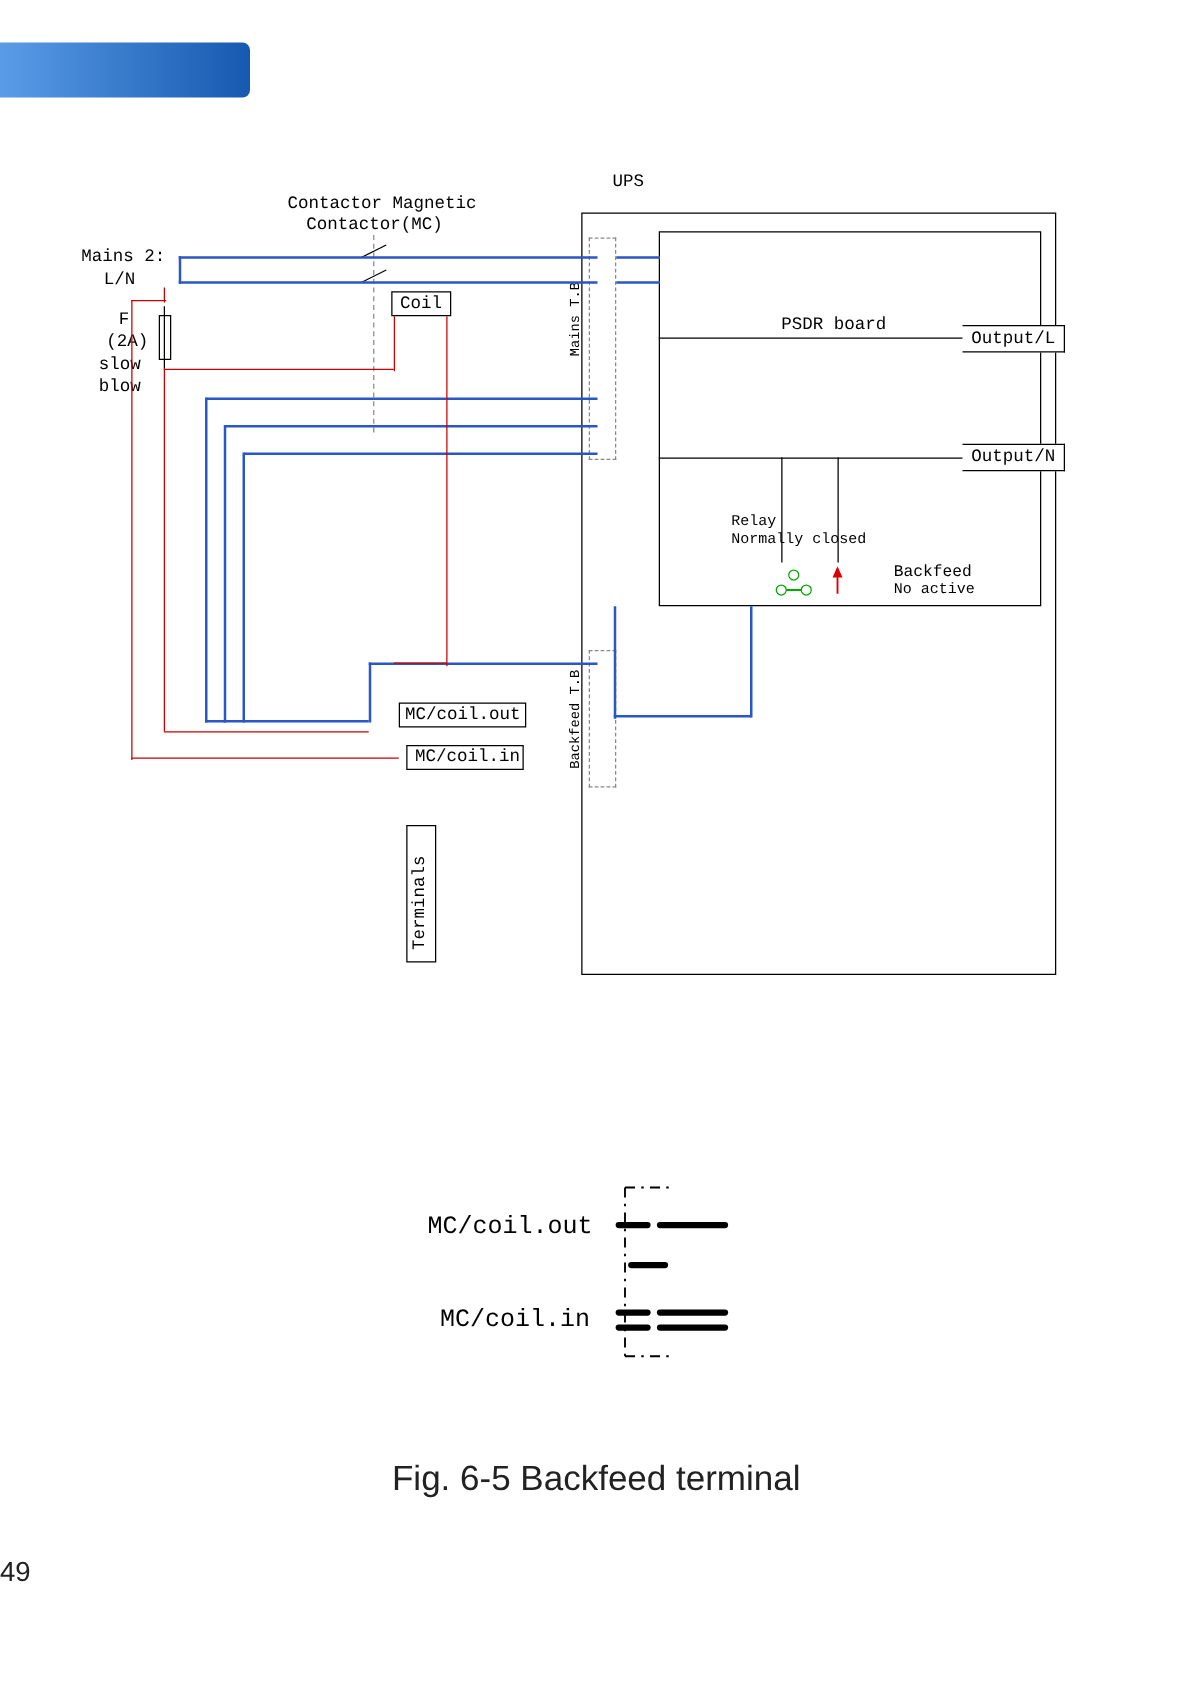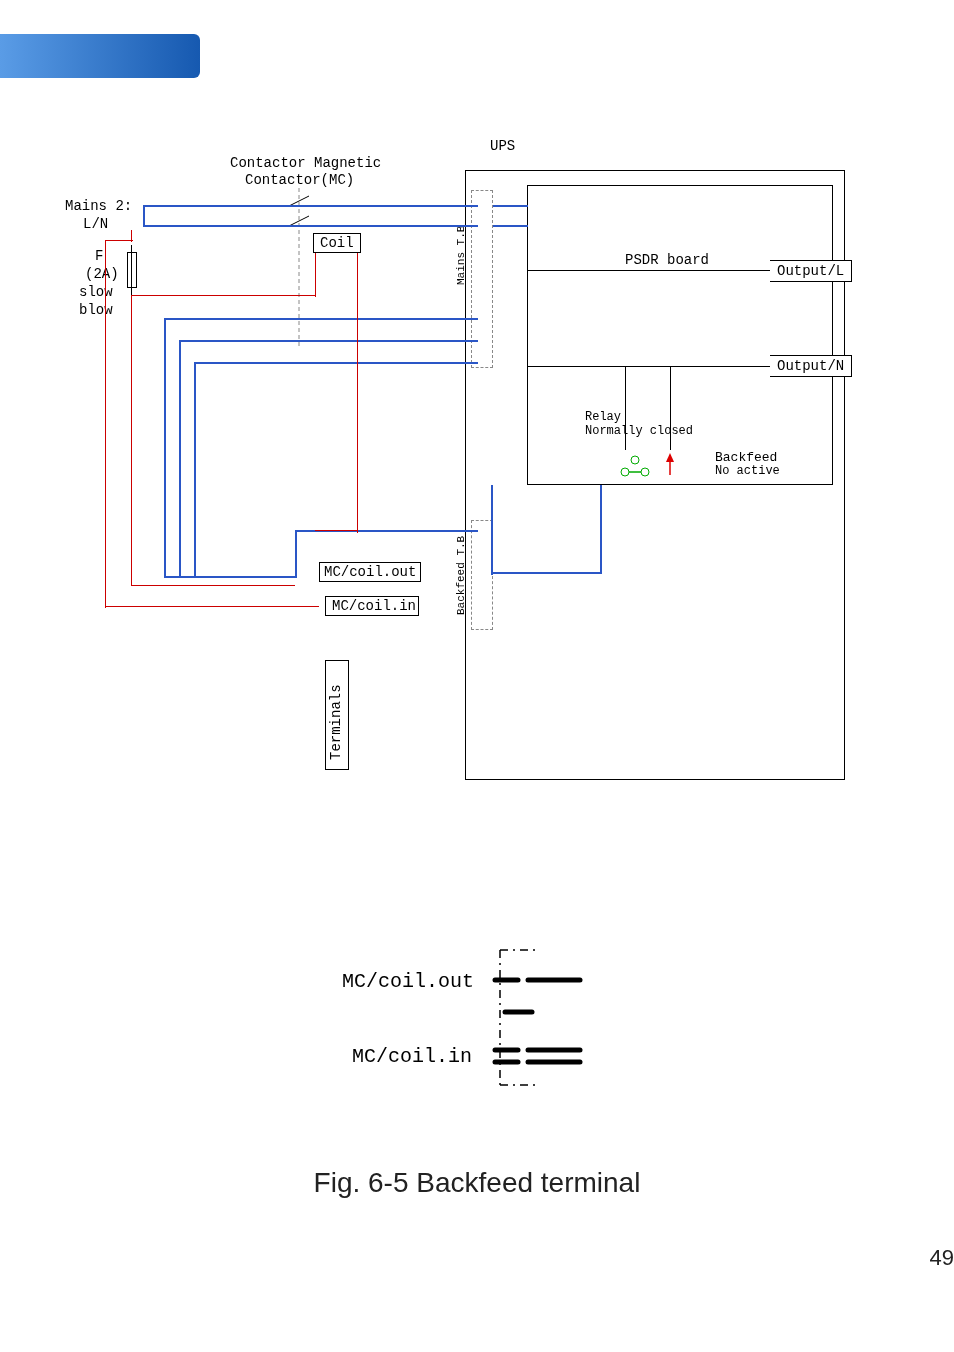--- a/index.html
+++ b/index.html
@@ -76,21 +76,21 @@
     text-align: center;
     font-size: 28px;
     color: #222;
     margin-top: 12px;
   }
   .pagenum {
     position: absolute;
     top: 1245px;
     left: 0;
     width: 954px;
-    text-align: right;
+    text-align: left;
     font-size: 22px;
     color: #222;
   }
   .dlabel {
     position: absolute;
     font-family: "Courier New", monospace;
     font-size: 14px;
     color: #000;
     white-space: nowrap;
   }

